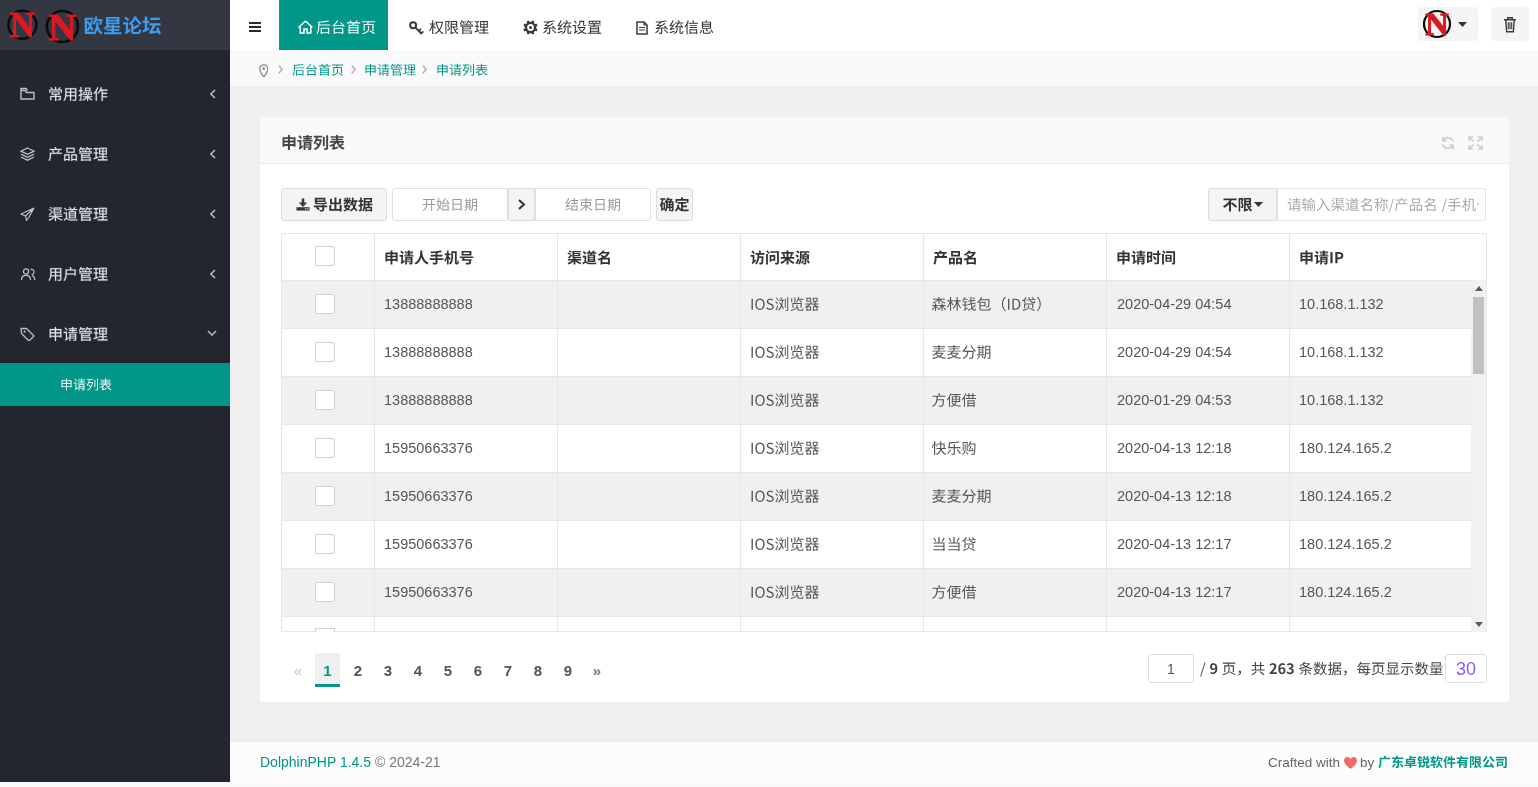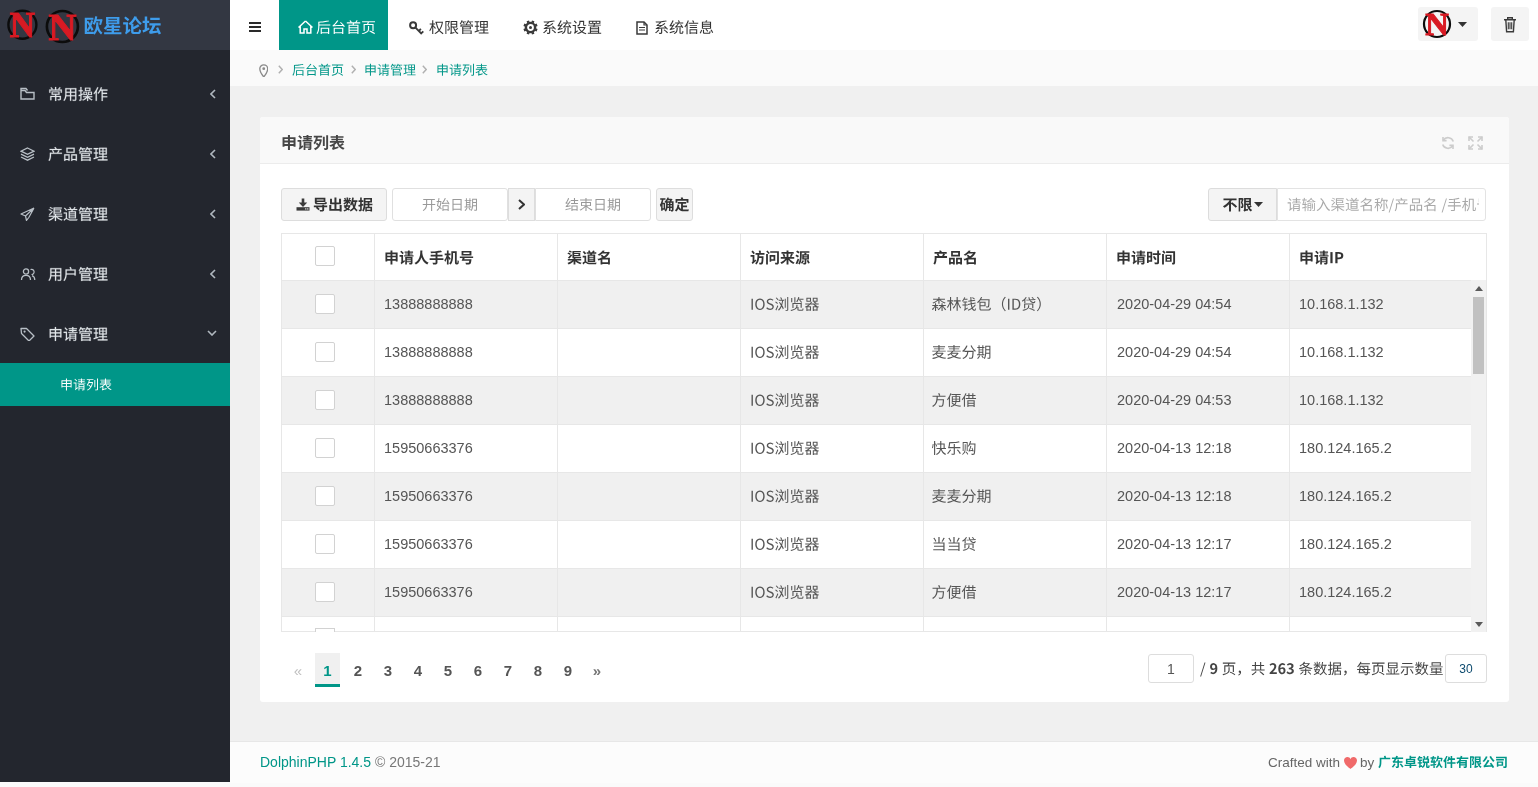--- a/index.html
+++ b/index.html
@@ -53,21 +53,21 @@
 <div style="position:absolute;left:315px;top:294px;width:20px;height:20px;background:#fff;border:1px solid #d2d2d2;border-radius:2px;box-sizing:border-box"></div>
 <div style="position:absolute;left:384px;top:304px;transform:translate(-50%,-50%);font-size:14.5px;color:#555;white-space:pre;transform:translate(0,-50%);">13888888888</div>
 <div style="position:absolute;left:1117px;top:304px;transform:translate(-50%,-50%);font-size:14.5px;color:#555;white-space:pre;transform:translate(0,-50%);">2020-04-29 04:54</div>
 <div style="position:absolute;left:1299px;top:304px;transform:translate(-50%,-50%);font-size:14.5px;color:#555;white-space:pre;transform:translate(0,-50%);">10.168.1.132</div>
 <div style="position:absolute;left:315px;top:342px;width:20px;height:20px;background:#fff;border:1px solid #d2d2d2;border-radius:2px;box-sizing:border-box"></div>
 <div style="position:absolute;left:384px;top:352px;transform:translate(-50%,-50%);font-size:14.5px;color:#555;white-space:pre;transform:translate(0,-50%);">13888888888</div>
 <div style="position:absolute;left:1117px;top:352px;transform:translate(-50%,-50%);font-size:14.5px;color:#555;white-space:pre;transform:translate(0,-50%);">2020-04-29 04:54</div>
 <div style="position:absolute;left:1299px;top:352px;transform:translate(-50%,-50%);font-size:14.5px;color:#555;white-space:pre;transform:translate(0,-50%);">10.168.1.132</div>
 <div style="position:absolute;left:315px;top:390px;width:20px;height:20px;background:#fff;border:1px solid #d2d2d2;border-radius:2px;box-sizing:border-box"></div>
 <div style="position:absolute;left:384px;top:400px;transform:translate(-50%,-50%);font-size:14.5px;color:#555;white-space:pre;transform:translate(0,-50%);">13888888888</div>
-<div style="position:absolute;left:1117px;top:400px;transform:translate(-50%,-50%);font-size:14.5px;color:#555;white-space:pre;transform:translate(0,-50%);">2020-04-29 04:53</div>
+<div style="position:absolute;left:1117px;top:400px;transform:translate(-50%,-50%);font-size:14.5px;color:#555;white-space:pre;transform:translate(0,-50%);">2020-01-29 04:53</div>
 <div style="position:absolute;left:1299px;top:400px;transform:translate(-50%,-50%);font-size:14.5px;color:#555;white-space:pre;transform:translate(0,-50%);">10.168.1.132</div>
 <div style="position:absolute;left:315px;top:438px;width:20px;height:20px;background:#fff;border:1px solid #d2d2d2;border-radius:2px;box-sizing:border-box"></div>
 <div style="position:absolute;left:384px;top:448px;transform:translate(-50%,-50%);font-size:14.5px;color:#555;white-space:pre;transform:translate(0,-50%);">15950663376</div>
 <div style="position:absolute;left:1117px;top:448px;transform:translate(-50%,-50%);font-size:14.5px;color:#555;white-space:pre;transform:translate(0,-50%);">2020-04-13 12:18</div>
 <div style="position:absolute;left:1299px;top:448px;transform:translate(-50%,-50%);font-size:14.5px;color:#555;white-space:pre;transform:translate(0,-50%);">180.124.165.2</div>
 <div style="position:absolute;left:315px;top:486px;width:20px;height:20px;background:#fff;border:1px solid #d2d2d2;border-radius:2px;box-sizing:border-box"></div>
 <div style="position:absolute;left:384px;top:496px;transform:translate(-50%,-50%);font-size:14.5px;color:#555;white-space:pre;transform:translate(0,-50%);">15950663376</div>
 <div style="position:absolute;left:1117px;top:496px;transform:translate(-50%,-50%);font-size:14.5px;color:#555;white-space:pre;transform:translate(0,-50%);">2020-04-13 12:18</div>
 <div style="position:absolute;left:1299px;top:496px;transform:translate(-50%,-50%);font-size:14.5px;color:#555;white-space:pre;transform:translate(0,-50%);">180.124.165.2</div>
 <div style="position:absolute;left:315px;top:534px;width:20px;height:20px;background:#fff;border:1px solid #d2d2d2;border-radius:2px;box-sizing:border-box"></div>
@@ -95,22 +95,22 @@
 <div style="position:absolute;left:418px;top:669.5px;transform:translate(-50%,-50%);font-size:15px;color:#555;white-space:pre;font-weight:bold;">4</div>
 <div style="position:absolute;left:448px;top:669.5px;transform:translate(-50%,-50%);font-size:15px;color:#555;white-space:pre;font-weight:bold;">5</div>
 <div style="position:absolute;left:478px;top:669.5px;transform:translate(-50%,-50%);font-size:15px;color:#555;white-space:pre;font-weight:bold;">6</div>
 <div style="position:absolute;left:508px;top:669.5px;transform:translate(-50%,-50%);font-size:15px;color:#555;white-space:pre;font-weight:bold;">7</div>
 <div style="position:absolute;left:538px;top:669.5px;transform:translate(-50%,-50%);font-size:15px;color:#555;white-space:pre;font-weight:bold;">8</div>
 <div style="position:absolute;left:568px;top:669.5px;transform:translate(-50%,-50%);font-size:15px;color:#555;white-space:pre;font-weight:bold;">9</div>
 <div style="position:absolute;left:597px;top:669.5px;transform:translate(-50%,-50%);font-size:15px;color:#777;white-space:pre;font-weight:bold;">»</div>
 <div style="position:absolute;left:1148px;top:654px;width:46px;height:29px;background:#fff;border:1px solid #ddd;border-radius:3px;box-sizing:border-box"></div>
 <div style="position:absolute;left:1171px;top:668.5px;transform:translate(-50%,-50%);font-size:14px;color:#555;white-space:pre;">1</div>
 <div style="position:absolute;left:1445px;top:654px;width:42px;height:29px;background:#fff;border:1px solid #ddd;border-radius:3px;box-sizing:border-box"></div>
-<div style="position:absolute;left:1466px;top:668.5px;transform:translate(-50%,-50%);font-size:12px;color:#0c4a6e;white-space:pre;">30</div>
-<div style="position:absolute;left:260px;top:754px;white-space:pre;font-size:14px;color:#555"><b style="color:#009688">DolphinPHP 1.4.5</b> <span style="color:#777">© 2015-21</span></div>
+<div style="position:absolute;left:1466px;top:668.5px;transform:translate(-50%,-50%);font-size:18px;color:#8b5cf6;white-space:pre;">30</div>
+<div style="position:absolute;left:260px;top:754px;white-space:pre;font-size:14px;color:#555"><b style="color:#009688">DolphinPHP 1.4.5</b> <span style="color:#777">© 2024-21</span></div>
 <div style="position:absolute;left:1268px;top:755px;white-space:pre;font-size:13.5px;color:#666">Crafted with</div>
 <div style="position:absolute;left:1360px;top:755px;white-space:pre;font-size:13.5px;color:#666">by</div>
 <svg style="position:absolute;left:1344px;top:756.5px" width="13" height="12" viewBox="0 0 32 29">
     <path d="M16 29 C16 29 0 19 0 8.5 C0 3.5 4 0 8.5 0 C12 0 15 2 16 5 C17 2 20 0 23.5 0 C28 0 32 3.5 32 8.5 C32 19 16 29 16 29 Z" fill="#f06a6a"></path>
   </svg>
 <svg style="position:absolute;left:0;top:0" width="1538" height="787" viewBox="0 0 1538 787">
     <circle cx="22.4" cy="24.8" r="14" fill="none" stroke="#0c0c0c" stroke-width="2.38"></circle>
     <text x="22.4" y="36.7" font-family="Liberation Serif" font-weight="bold" font-size="35px" fill="#d81a23" stroke="#d81a23" stroke-width="1" text-anchor="middle">N</text>
     <circle cx="62.4" cy="26.5" r="15.5" fill="none" stroke="#0c0c0c" stroke-width="2.635"></circle>
     <text x="62.4" y="39.675" font-family="Liberation Serif" font-weight="bold" font-size="38.75px" fill="#d81a23" stroke="#d81a23" stroke-width="1" text-anchor="middle">N</text>

